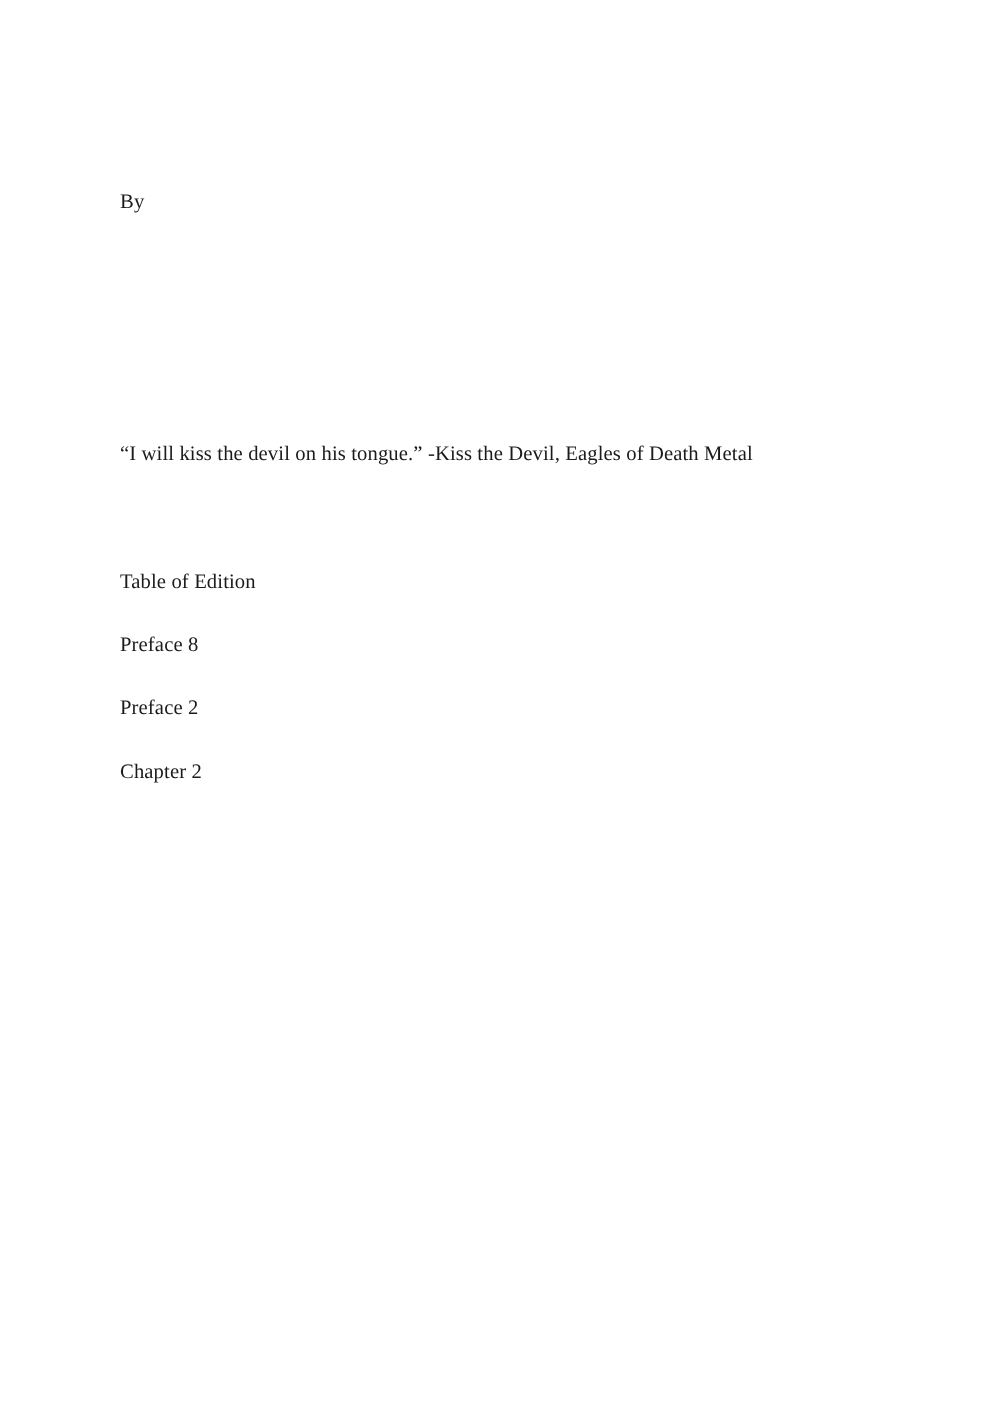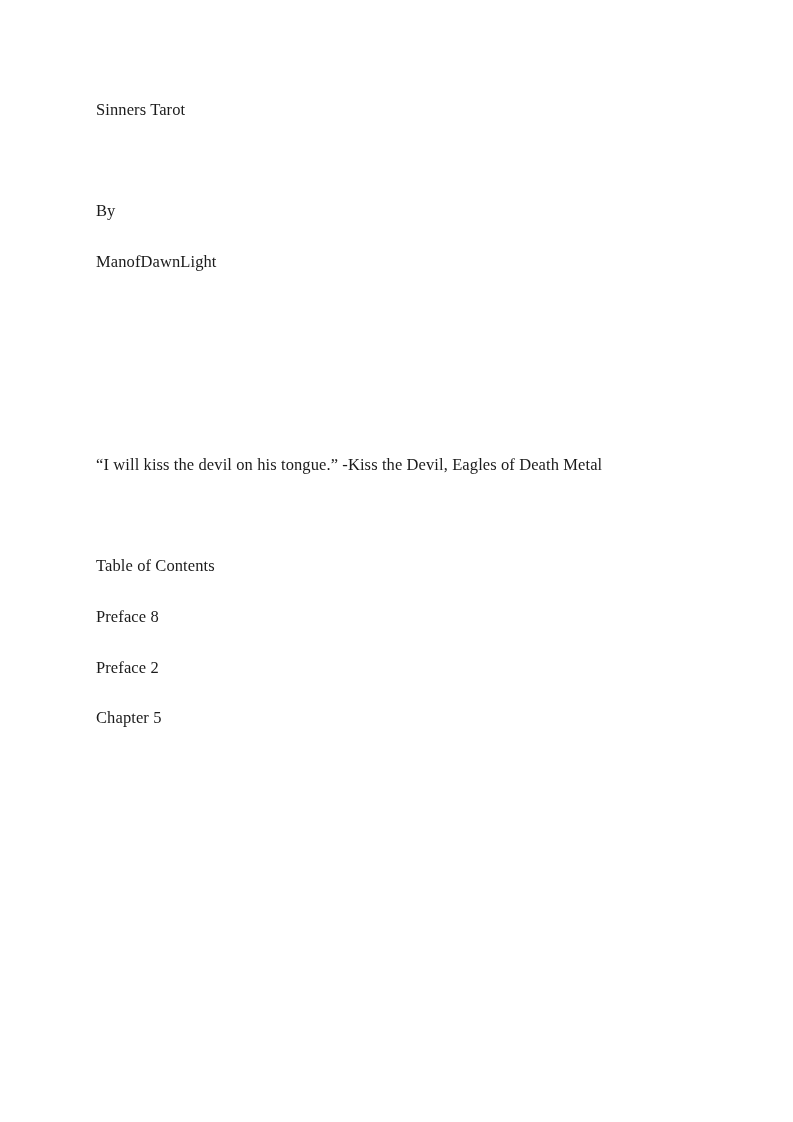--- a/index.html
+++ b/index.html
@@ -32,44 +32,42 @@
     color: inherit;
     text-decoration: none;
     display: block;
   }
 </style>
 </head>
 <body>
 
 <div class="page">
 
-  <div class="line">Sinners Tarot</div>
 
   <div class="blank"></div>
 
   <div class="line">By</div>
-  <div class="line">ManofDawnLight</div>
 
   <div class="blank"></div>
 
 
   <div class="blank"></div>
 
 
   <div class="blank"></div>
 
   <div class="line">“I will kiss the devil on his tongue.” -Kiss the Devil, Eagles of Death Metal</div>
 
   <div class="blank"></div>
 
-  <div class="line">Table of Contents</div>
+  <div class="line">Table of Edition</div>
 
   <div class="line">
     <span class="toc-entry">Preface 8</span>
   </div>
   <div class="line">
     <span class="toc-entry">Preface 2</span>
   </div>
   <div class="line">
-    <span class="toc-entry">Chapter 5</span>
+    <span class="toc-entry">Chapter 2</span>
   </div>
 
 </div>
 
 </body></html>

